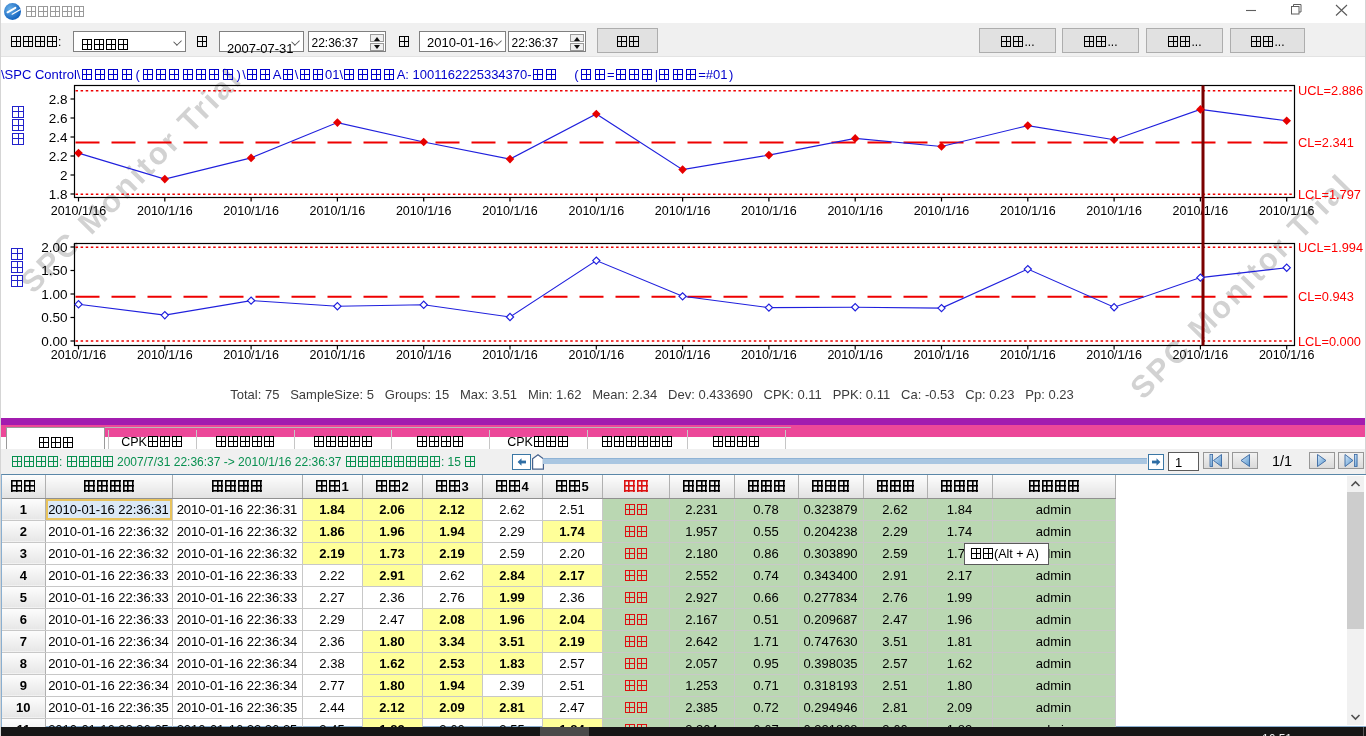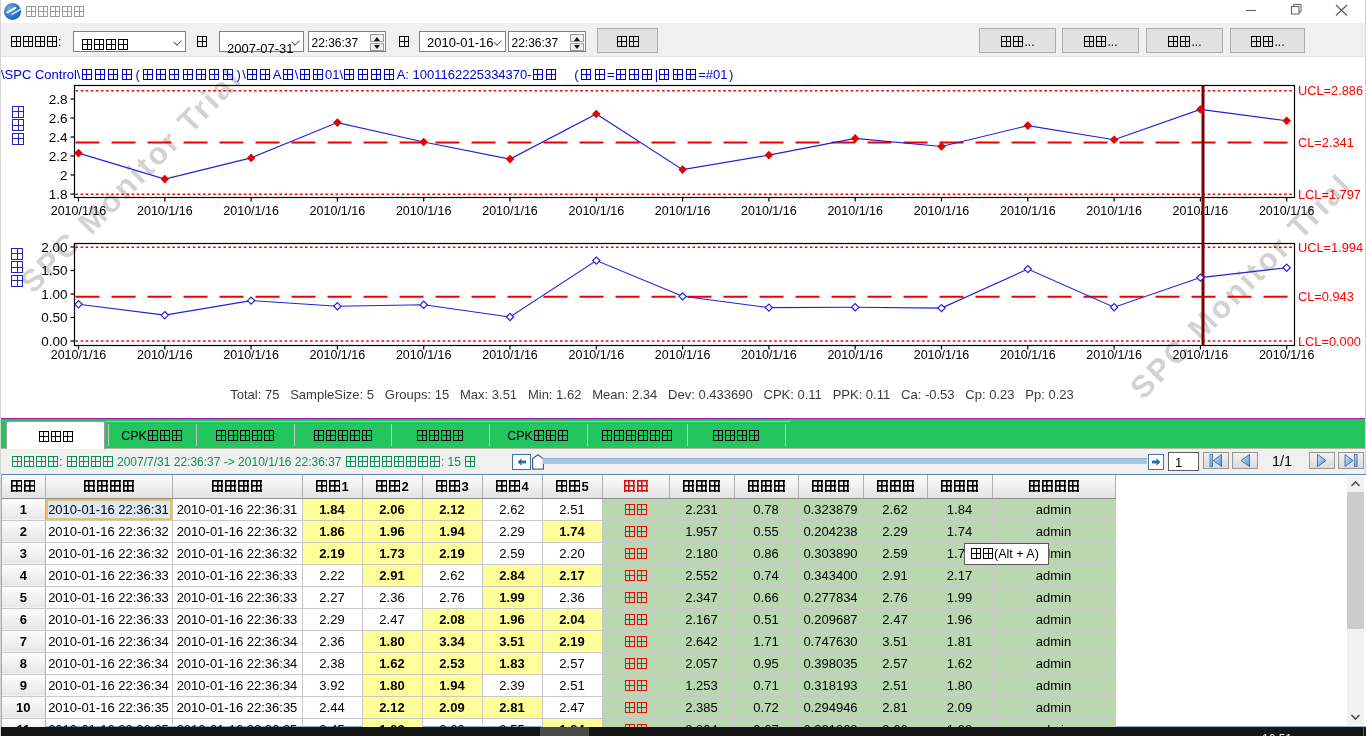--- a/index.html
+++ b/index.html
@@ -45,21 +45,21 @@
 #ctitle .p{padding:0 1.5px}
 .vlab{position:absolute;width:13px;color:#2222cc}
 .vlab i{display:block;width:12px;height:12px;margin:1.5px 0;background:
  linear-gradient(currentColor,currentColor) 0 0/12px 1px no-repeat,
  linear-gradient(currentColor,currentColor) 0 5.5px/12px 1px no-repeat,
  linear-gradient(currentColor,currentColor) 0 11px/12px 1px no-repeat,
  linear-gradient(currentColor,currentColor) 0 0/1px 12px no-repeat,
  linear-gradient(currentColor,currentColor) 5.5px 0/1px 12px no-repeat,
  linear-gradient(currentColor,currentColor) 11px 0/1px 12px no-repeat}
 
-#tabs{position:absolute;left:0;top:418px;width:100%;height:31px;background:#22c55e;border-top:1px solid #a21caf}
+#tabs{position:absolute;left:0;top:418px;width:100%;height:19px;background:#ec4899;border-top:7px solid #a21caf}
 #tabs .tanline{position:absolute;left:0;top:29px;width:100%;height:2px;background:#b9b5a6}
 .tab{position:absolute;top:3px;height:26px;font-size:12.5px;color:#000;text-align:center;padding-top:7px}
 .tabsep{position:absolute;top:5px;height:22px;width:1px;background:#c6c6c6}
 #tabact{position:absolute;left:5px;top:2px;width:99px;height:29px;background:#fff;
  border:1px solid #9a9a9a;border-bottom:none;text-align:center;padding-top:8px;font-size:12.5px}
 #tabtopline{position:absolute;left:104px;top:2px;width:686px;height:1px;background:#b9b9b9}
 
 #info{position:absolute;left:0;top:449px;width:100%;height:25px;background:#f0f0f0;font-size:12px}
 #greentxt{position:absolute;left:10px;top:6px;color:#089050;white-space:nowrap}
 #greentxt i{color:#089050}
@@ -488,21 +488,21 @@
 <tr>
             <td class="idx">5</td>
             <td class="t">2010-01-16 22:36:33</td>
             <td class="t">2010-01-16 22:36:33</td>
             <td class="s">2.27</td>
             <td class="s">2.36</td>
             <td class="s">2.76</td>
             <td class="s y">1.99</td>
             <td class="s">2.36</td>
             <td class="g st"><i class="c"></i><i class="c"></i></td>
-            <td class="g">2.347</td>
+            <td class="g">2.927</td>
             <td class="g">0.66</td>
             <td class="g">0.277834</td>
             <td class="g">2.76</td>
             <td class="g">1.99</td>
             <td class="g">admin</td>
           </tr>
 <tr>
             <td class="idx">6</td>
             <td class="t">2010-01-16 22:36:33</td>
             <td class="t">2010-01-16 22:36:33</td>
@@ -550,21 +550,21 @@
             <td class="g">0.95</td>
             <td class="g">0.398035</td>
             <td class="g">2.57</td>
             <td class="g">1.62</td>
             <td class="g">admin</td>
           </tr>
 <tr>
             <td class="idx">9</td>
             <td class="t">2010-01-16 22:36:34</td>
             <td class="t">2010-01-16 22:36:34</td>
-            <td class="s">3.92</td>
+            <td class="s">2.77</td>
             <td class="s y">1.80</td>
             <td class="s y">1.94</td>
             <td class="s">2.39</td>
             <td class="s">2.51</td>
             <td class="g st"><i class="c"></i><i class="c"></i></td>
             <td class="g">1.253</td>
             <td class="g">0.71</td>
             <td class="g">0.318193</td>
             <td class="g">2.51</td>
             <td class="g">1.80</td>

